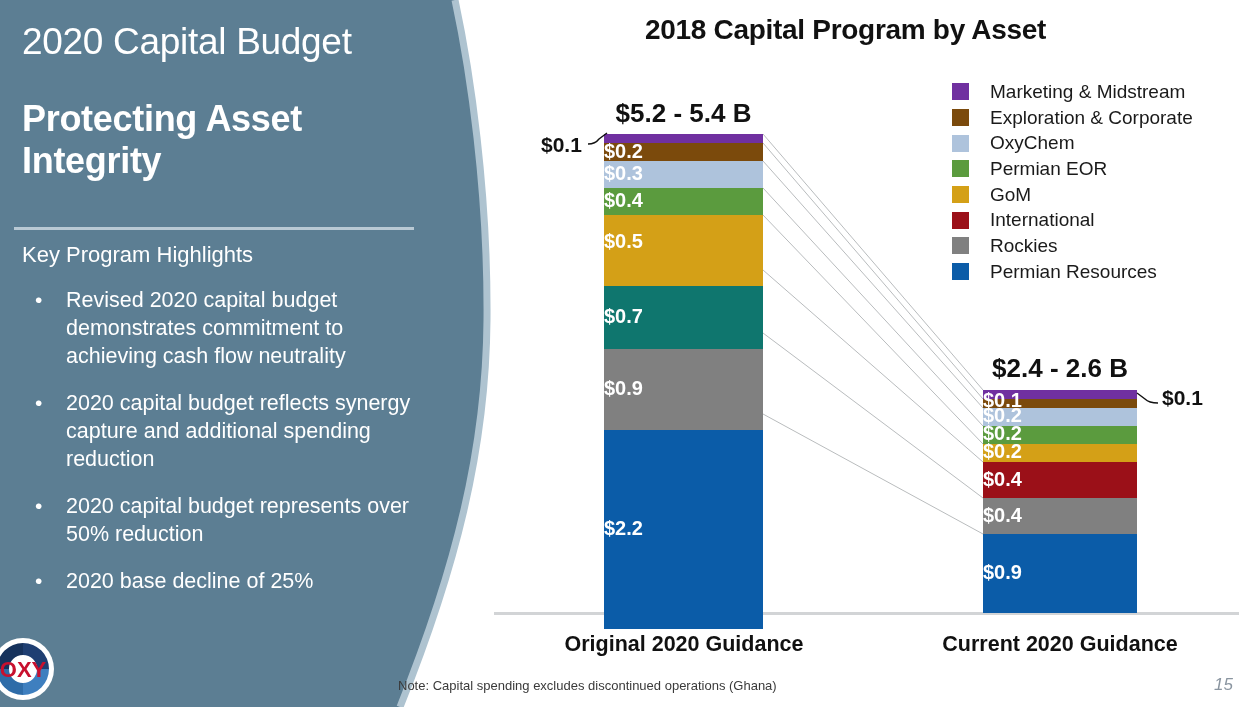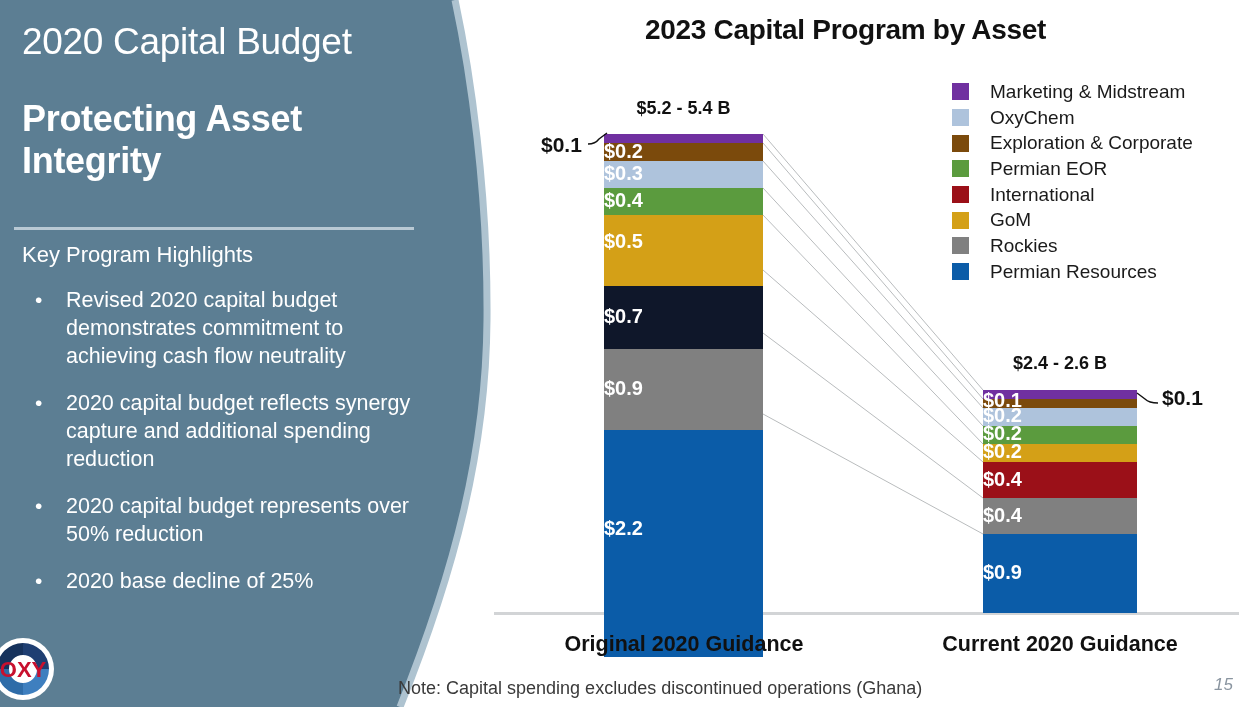--- a/index.html
+++ b/index.html
@@ -70,34 +70,34 @@
   #connectors { position:absolute; left:0; top:0; width:769px; height:707px; }
 
   .bar { position:absolute; }
   .seg { position:relative; width:100%; }
   .seg-lbl {
     position:absolute; left:0; width:100%; text-align:left;
     color:#ffffff; font-size:20px; font-weight:700; white-space:nowrap;
   }
   .bar-total {
     position:absolute; width:100%; text-align:center;
-    font-size:18px; font-weight:700; color:#111111; white-space:nowrap;
+    font-size:26px; font-weight:700; color:#111111; white-space:nowrap;
   }
   .cat-lbl {
     position:absolute; text-align:center;
     font-size:21.5px; font-weight:700; color:#111111; white-space:nowrap;
   }
   .callout {
     position:absolute; font-size:21px; font-weight:700; color:#111111;
     white-space:nowrap;
   }
 
   #footnote {
     position:absolute; left:398px; top:678px;
-    font-size:18px; color:#3a3a3a;
+    font-size:13px; color:#3a3a3a;
   }
   #pagenum {
     position:absolute; left:1214px; top:675px;
     font-size:17px; color:#8a95a0;font-style:italic;
   }
 </style>
 </head>
 <body>
 
 <svg id="sidebar-shape" viewBox="0 0 520 707">
@@ -133,46 +133,46 @@
   <svg id="oxy-logo" viewBox="0 0 96 64">
     <circle cx="40" cy="32" r="31" fill="#ffffff"></circle>
     <path d="M40 6 A26 26 0 0 1 66 32 L54 32 A14 14 0 0 0 40 18 Z" fill="#1F3F72"></path>
     <path d="M14 32 A26 26 0 0 0 40 58 L40 46 A14 14 0 0 1 26 32 Z" fill="#2E6CA8"></path>
     <path d="M40 6 A26 26 0 0 0 14 32 L26 32 A14 14 0 0 1 40 18 Z" fill="#16325C"></path>
     <path d="M66 32 A26 26 0 0 1 40 58 L40 46 A14 14 0 0 0 54 32 Z" fill="#3E7FBF"></path>
     <text x="40" y="40" text-anchor="middle" font-family="Liberation Sans, sans-serif" font-size="22" font-weight="700" fill="#C8102E">OXY</text>
   </svg>
 </div>
 
-<div id="chart-title">2023 Capital Program by Asset</div>
+<div id="chart-title">2018 Capital Program by Asset</div>
 
 <div id="legend">
   <div class="leg-row">
     <span class="leg-sw" style="background:#7030A0"></span>
     <span class="leg-lbl">Marketing &amp; Midstream</span>
   </div>
   <div class="leg-row">
+    <span class="leg-sw" style="background:#7B4A0C"></span>
+    <span class="leg-lbl">Exploration &amp; Corporate</span>
+  </div>
+  <div class="leg-row">
     <span class="leg-sw" style="background:#AEC3DC"></span>
     <span class="leg-lbl">OxyChem</span>
   </div>
   <div class="leg-row">
-    <span class="leg-sw" style="background:#7B4A0C"></span>
-    <span class="leg-lbl">Exploration &amp; Corporate</span>
-  </div>
-  <div class="leg-row">
     <span class="leg-sw" style="background:#5B9B3E"></span>
     <span class="leg-lbl">Permian EOR</span>
   </div>
   <div class="leg-row">
+    <span class="leg-sw" style="background:#D4A017"></span>
+    <span class="leg-lbl">GoM</span>
+  </div>
+  <div class="leg-row">
     <span class="leg-sw" style="background:#9B1018"></span>
     <span class="leg-lbl">International</span>
-  </div>
-  <div class="leg-row">
-    <span class="leg-sw" style="background:#D4A017"></span>
-    <span class="leg-lbl">GoM</span>
   </div>
   <div class="leg-row">
     <span class="leg-sw" style="background:#808080"></span>
     <span class="leg-lbl">Rockies</span>
   </div>
   <div class="leg-row">
     <span class="leg-sw" style="background:#0B5CA8"></span>
     <span class="leg-lbl">Permian Resources</span>
   </div>
 </div>
@@ -208,29 +208,29 @@
     </div>
 
     <div class="seg" style="height:27px; background:#5B9B3E;">
       <span class="seg-lbl" style="top:1px;">$0.4</span>
     </div>
 
     <div class="seg" style="height:71px; background:#D4A017;">
       <span class="seg-lbl" style="top:15px;">$0.5</span>
     </div>
 
-    <div class="seg" style="height:63px; background:#0f172a;">
+    <div class="seg" style="height:63px; background:#0f766e;">
       <span class="seg-lbl" style="top:19px;">$0.7</span>
     </div>
 
     <div class="seg" style="height:81px; background:#808080;">
       <span class="seg-lbl" style="top:28px;">$0.9</span>
     </div>
 
-    <div class="seg" style="height:227px; background:#0B5CA8;">
+    <div class="seg" style="height:199px; background:#0B5CA8;">
       <span class="seg-lbl" style="top:87px;">$2.2</span>
     </div>
   </div>
 
   <div class="callout" style="left:51px; top:133px;">$0.1</div>
   <svg style="position:absolute; left:97px; top:130px; width:22px; height:22px;" viewBox="0 0 22 22">
     <path d="M1,14 C6,14 9,13 12,9 L20,3" fill="none" stroke="#111" stroke-width="1.4"></path>
   </svg>
 
   <div class="cat-lbl" style="left:54px; top:632px; width:280px;">Original 2020 Guidance</div>

